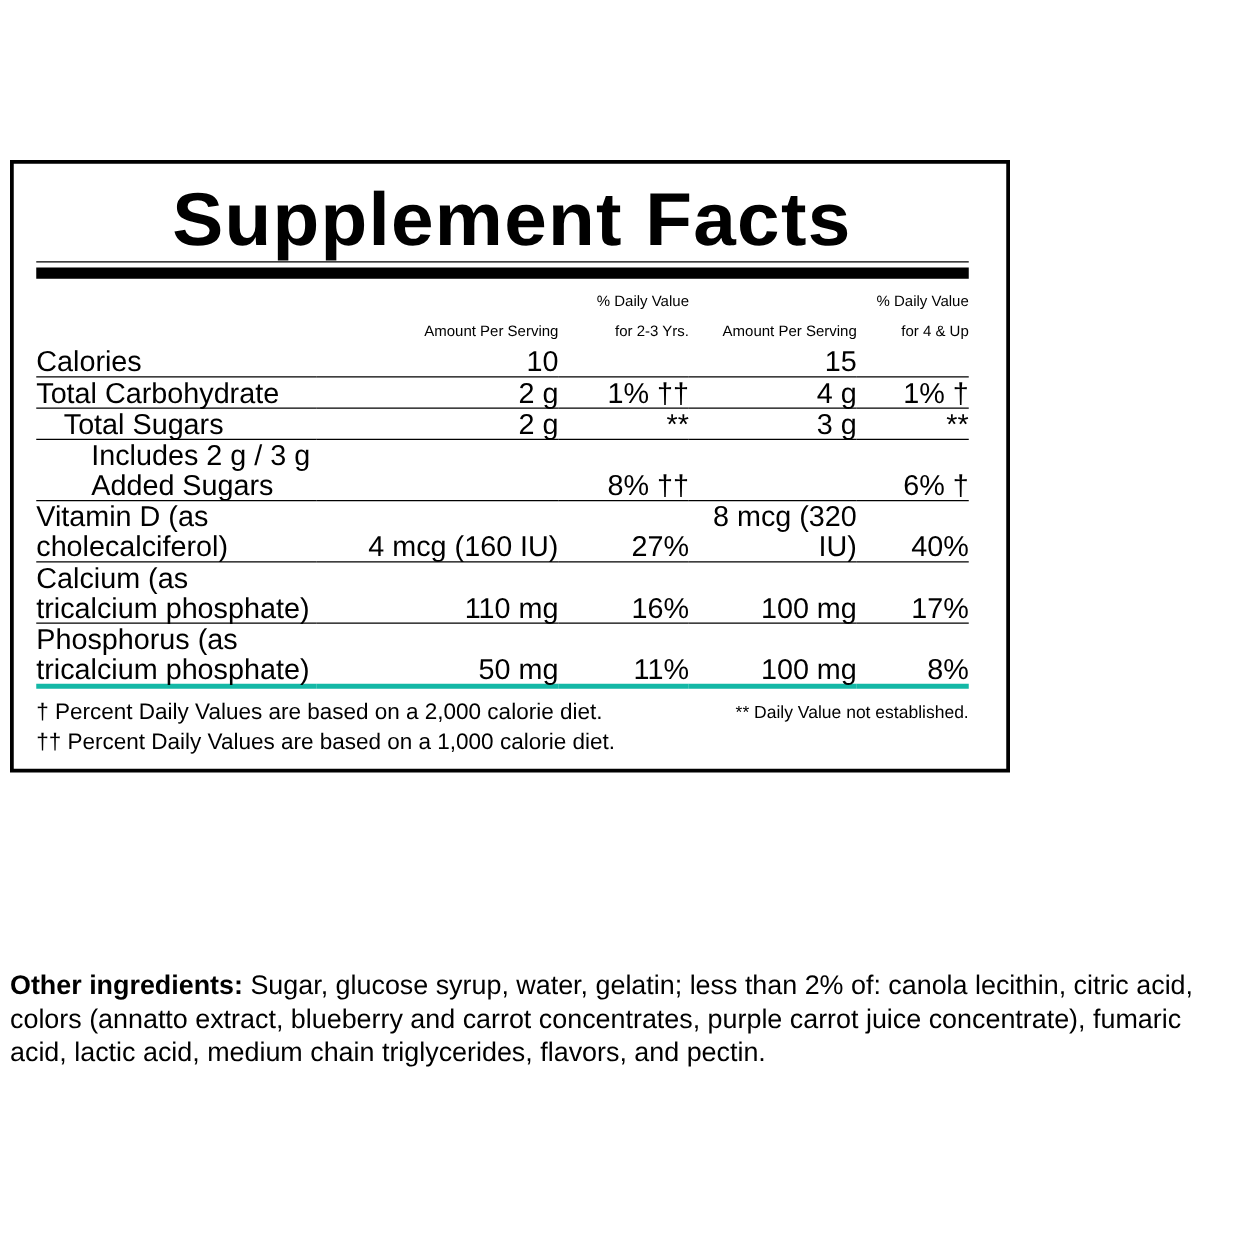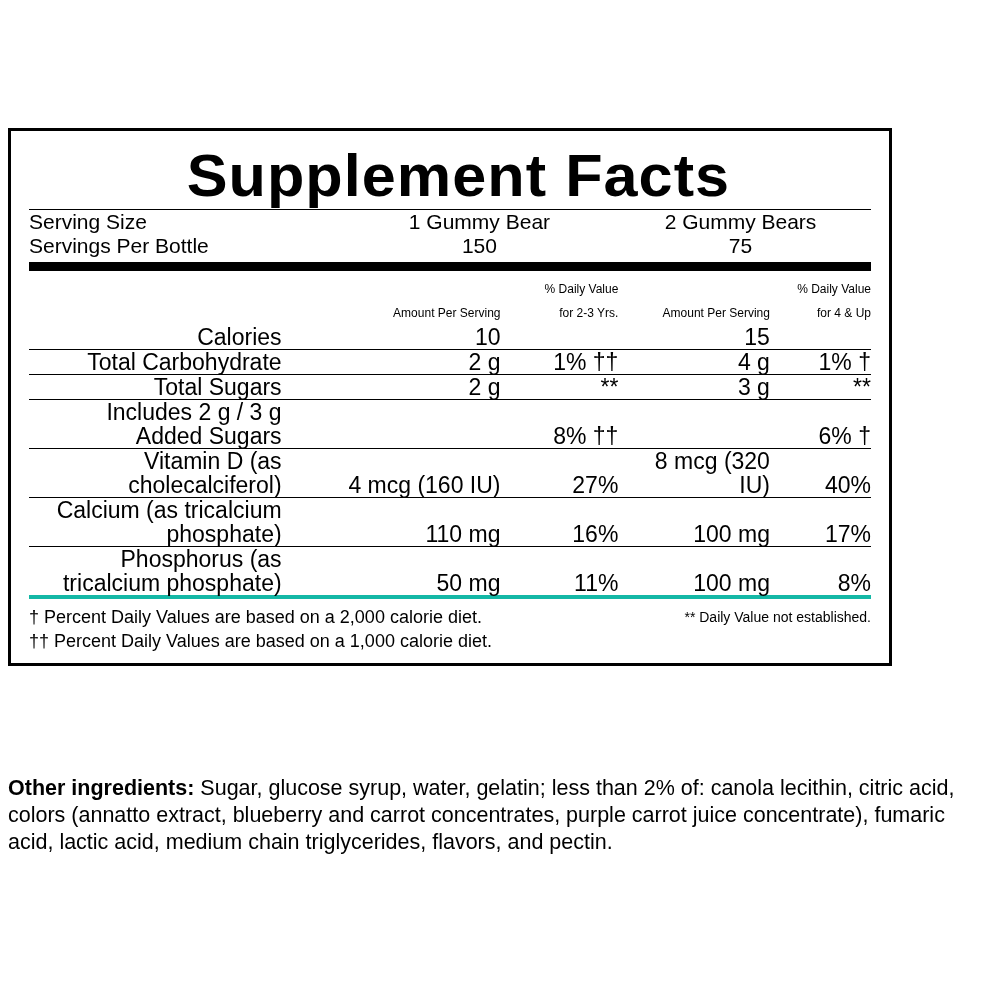--- a/index.html
+++ b/index.html
@@ -21,24 +21,24 @@
     top: 0;
     width: 1000px;
     height: 1000px;
   }
 
   
   .panel {
     position: absolute;
     left: 8px;
     top: 128px;
-    width: 884px;
+    width: 800px;
     box-sizing: border-box;
     border: 3px solid #000;
-    padding: 14px 18px 10px 18px;
+    padding: 14px 30px 10px 18px;
     background: #fff;
   }
 
   .sf-title {
     font-family: "Liberation Sans", sans-serif;
     font-weight: bold;
     font-size: 60px;
     line-height: 62px;
     letter-spacing: 1px;
     text-align: center;
@@ -78,21 +78,21 @@
   .hdr .dv  { text-align: right; }
   .hdr .two { text-align: right; }
 
   
   .datarow td {
     font-size: 23px;
     padding: 4px 0 3px 0;
     border-bottom: 1px solid #000;
   }
   .datarow.last td { border-bottom: 4px solid #14b8a6; margin-left: 36px; }
-  .datarow .name { text-align: right; }
+  .datarow .name { text-align: left; }
   .datarow .num  { text-align: right; }
   .datarow .dv   { text-align: right; }
 
   .indent1 { padding-left: 22px !important; }
   .indent2 { padding-left: 44px !important; }
 
   .footnotes {
     margin-top: 6px;
     font-size: 18px;
     line-height: 24px;
@@ -128,34 +128,20 @@
 </head>
 <body>
 
 <div class="page">
 
   <div class="panel">
 
     <div class="sf-title">Supplement Facts</div>
     <div class="rule-thin"></div>
 
-    <table class="sf">
-      <tbody>
-          <tr class="serv">
-        <td class="lbl" style="width:38%">Serving Size</td>
-        <td class="c1" style="width:31%">1 Gummy Bear</td>
-        <td class="c2" style="width:31%">2 Gummy Bears</td>
-      </tr>
-      <tr class="serv">
-        <td class="lbl">Servings Per Bottle</td>
-        <td class="c1">150</td>
-        <td class="c2">75</td>
-      </tr>
-    </tbody>
-      </table>
 
     <div class="rule-thick" style="margin-top:4px"></div>
 
     <table class="sf" style="margin-top:6px">
       <tbody>
           <tr class="hdr">
         <td style="width:30%"></td>
         <td class="aps" style="width:26%">Amount Per Serving</td>
         <td class="dv" style="width:14%">
           <div>% Daily Value</div>

